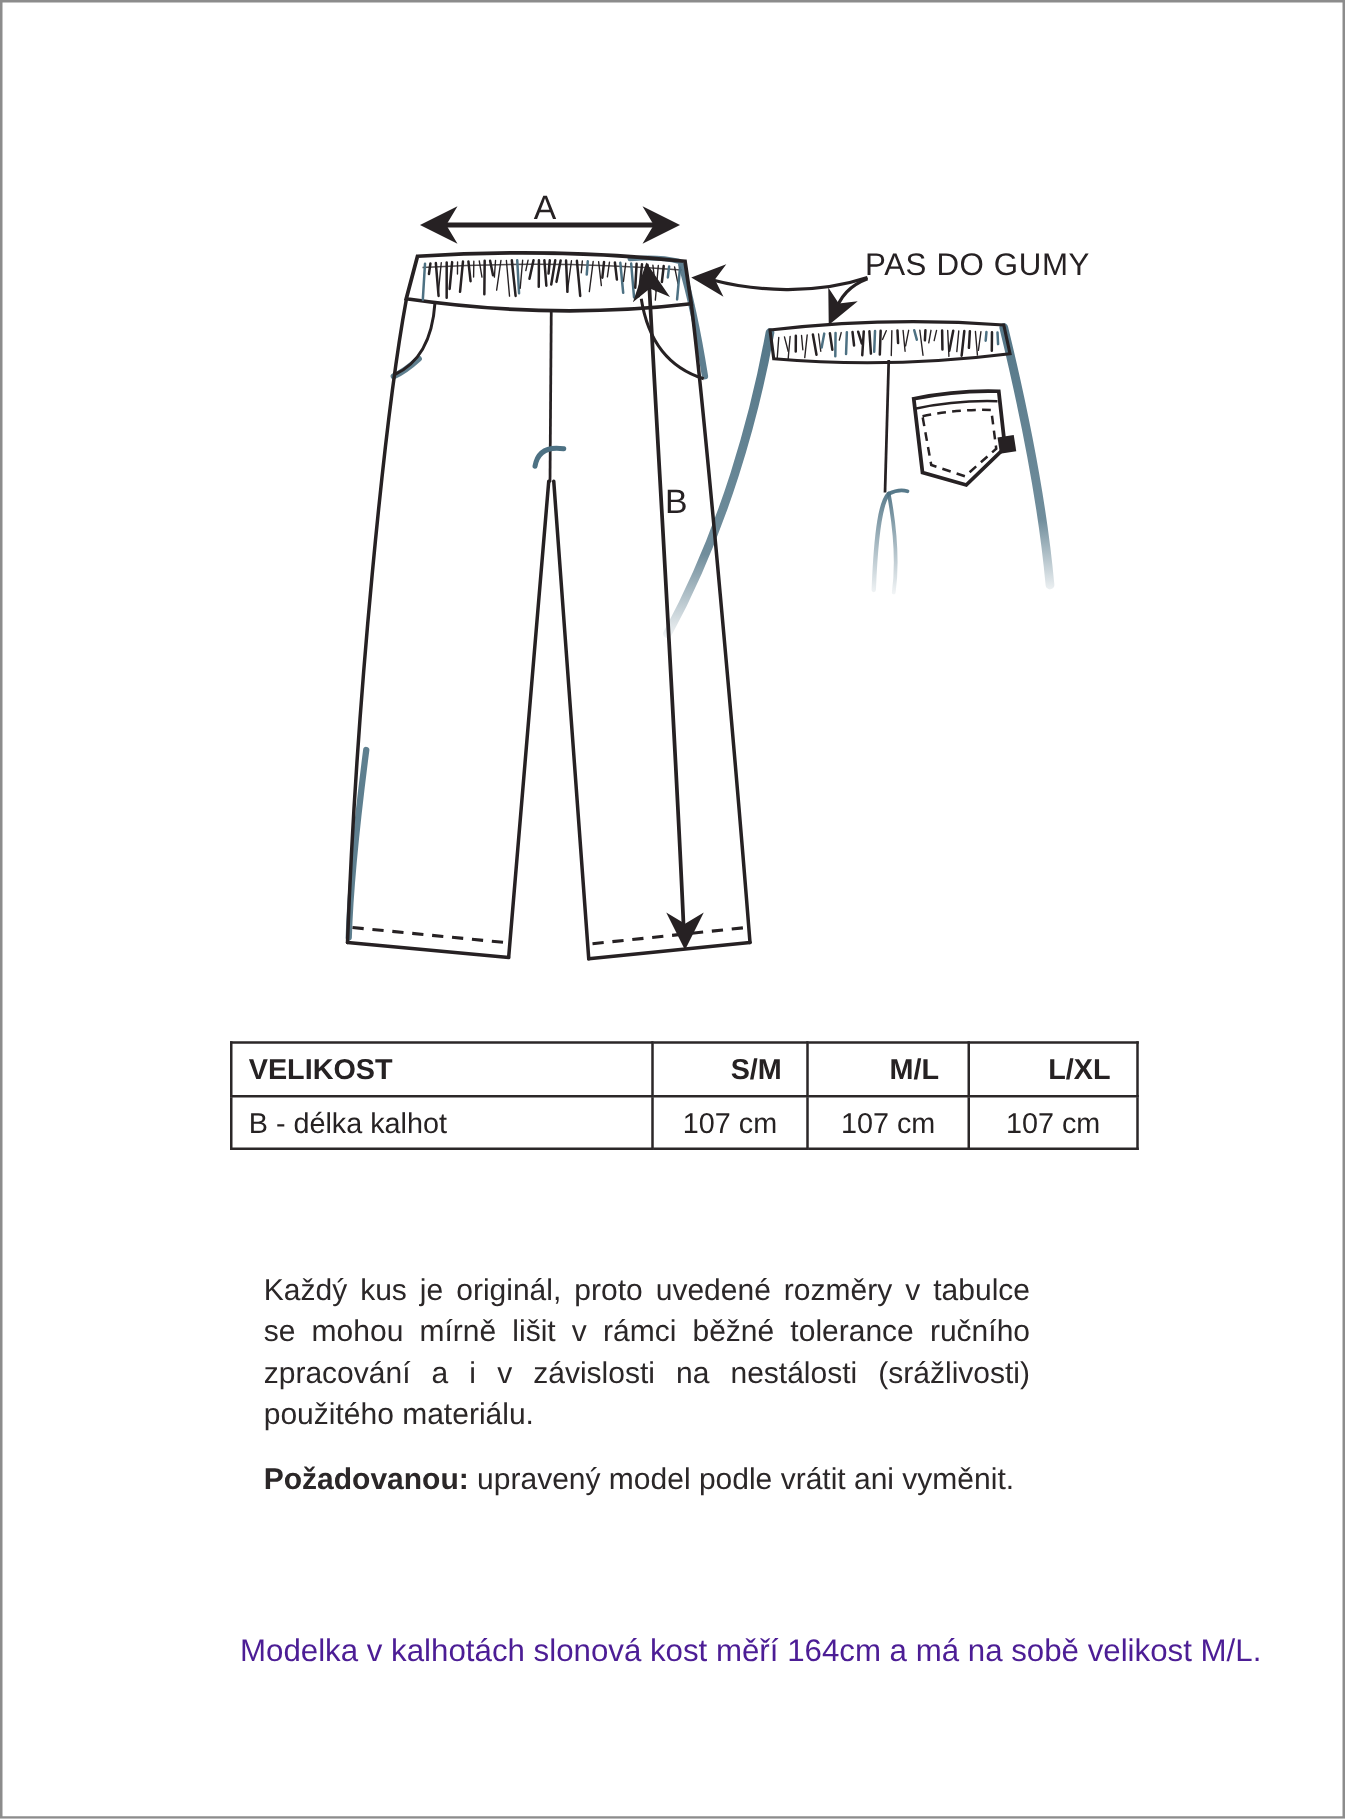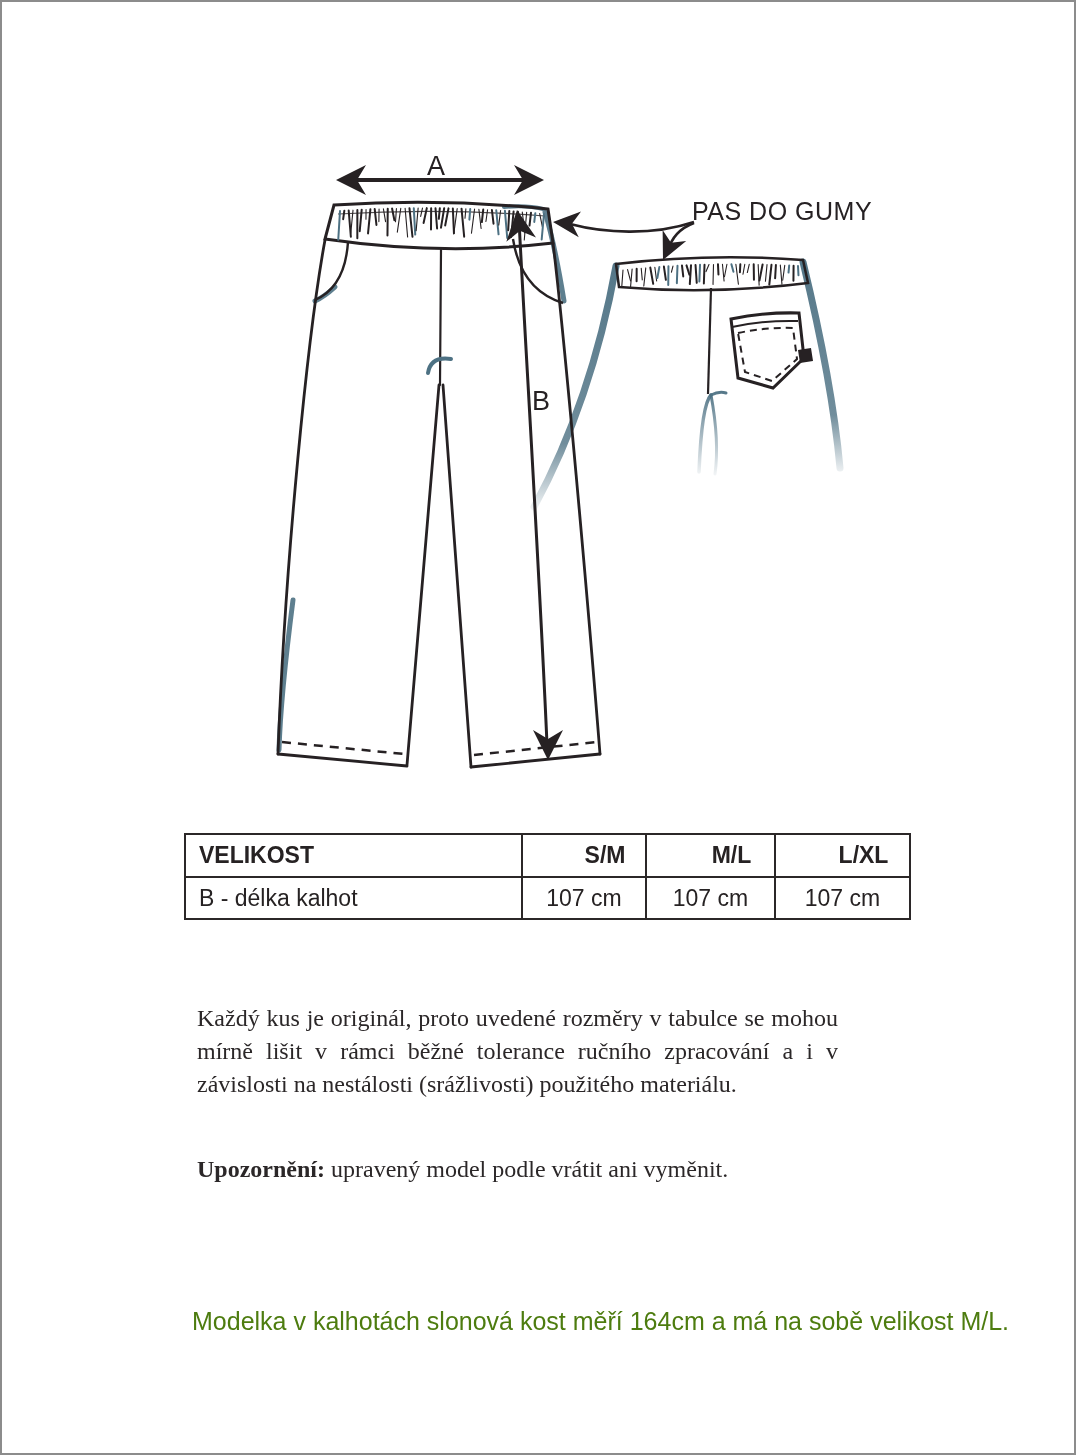--- a/index.html
+++ b/index.html
@@ -35,26 +35,26 @@
   tr.r-b{height:42px;padding-left:13px;}
 
   
   .para{
     position:absolute;
     font-size:24px;
     line-height:33px;
     text-align:justify;
     color:#2b2728;
   }
-  .para p{margin:0;font-family:Liberation Serif, serif;}
+  .para p{margin:14px;}
   .p1{left:195px;top:1000px;width:641px;}
   .p2{left:195px;top:1151px;width:697px;}
   .bottom-block{
     position:absolute;left:190px;top:1302px;
-    font-size:25px;line-height:34px;color:#4d7c0f;
+    font-size:25px;line-height:34px;color:#4c1d95;
   }
   .bottom-block div{white-space:nowrap;}
   b{font-weight:bold;}
 </style>
 </head>
 <body>
 
 <div class="page">
 
   <svg class="diagram" width="1076" height="820" viewBox="0 0 1076 820">
@@ -271,20 +271,20 @@
         </tr>
       </tbody>
     </table>
   </div>
 
   <div class="para p1">
     <p>Každý kus je originál, proto uvedené rozměry v tabulce se mohou mírně lišit v rámci běžné tolerance ručního zpracování a i v závislosti na nestálosti (srážlivosti) použitého materiálu.</p>
   </div>
 
   <div class="para p2">
-    <p><b>Upozornění:</b> <span>upravený model podle vrátit ani vyměnit.</span></p>
+    <p><b>Požadovanou:</b> <span>upravený model podle vrátit ani vyměnit.</span></p>
   </div>
 
   <div class="bottom-block">
     <div>Modelka v kalhotách slonová kost měří 164cm a má na sobě velikost M/L.</div>
   </div>
 
 </div>
 
 </body></html>

